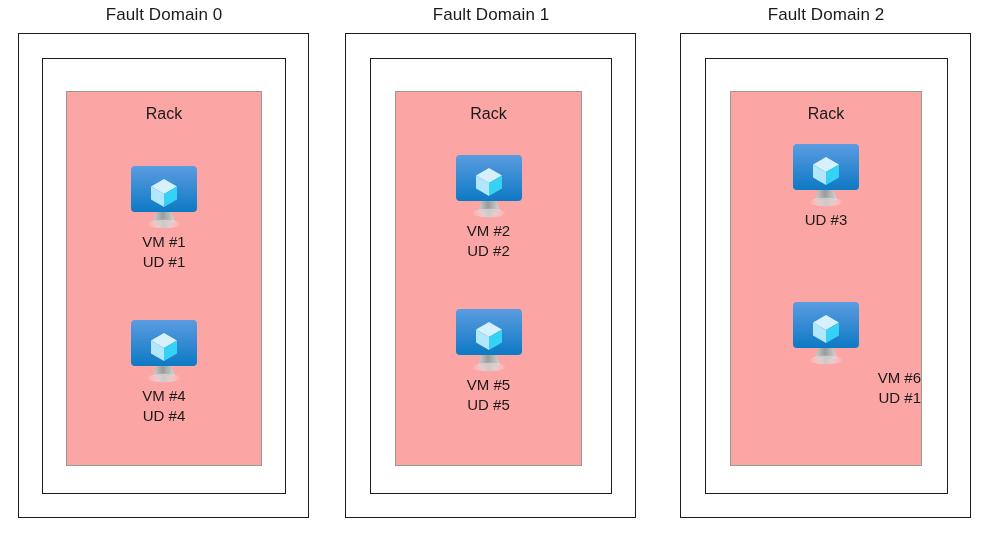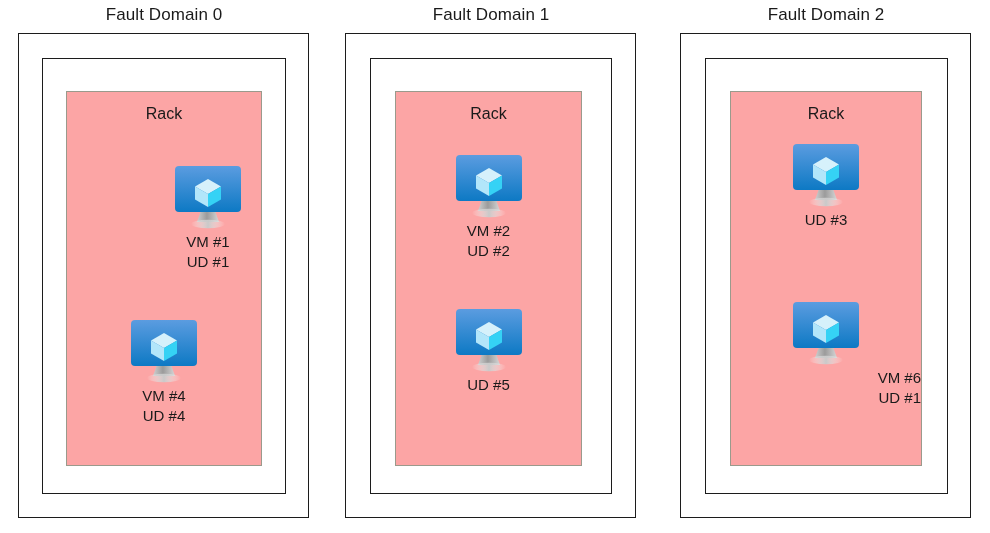--- a/index.html
+++ b/index.html
@@ -98,21 +98,21 @@
   <div class="domain" style="left:18px; width:292px;">
     <div class="domain-title">Fault Domain 0</div>
 
     <div class="box-outer" style="left:0px; top:33px; width:291px; height:485px;"></div>
 
     <div class="box-middle" style="left:24px; top:58px; width:244px; height:436px;"></div>
 
     <div class="box-rack" style="left:48px; top:91px; width:196px; height:375px;">
       <div class="rack-title">Rack</div>
 
-      <div class="vm" style="top:68px;margin-left:44px;">
+      <div class="vm" style="top:68px;">
         <div class="vm-icon">
           <svg viewBox="0 0 78 72" width="78" height="72" aria-hidden="true">
             <defs>
               <linearGradient id="scr0" x1="0" y1="0" x2="0" y2="1">
                 <stop offset="0%" stop-color="#5b9ce0"></stop>
                 <stop offset="100%" stop-color="#0d79c4"></stop>
               </linearGradient>
               <linearGradient id="std0" x1="0" y1="0" x2="1" y2="0">
                 <stop offset="0%" stop-color="#cfcfcf"></stop>
                 <stop offset="45%" stop-color="#9b9b9b"></stop>
@@ -182,20 +182,21 @@
         <div class="vm-icon">
           <svg viewBox="0 0 78 72" width="78" height="72" aria-hidden="true">
             <path d="M33 48 h12 l5 14 h-22 z" fill="url(#std0)"></path>
             <ellipse cx="39" cy="64" rx="17" ry="4.2" fill="url(#base0)"></ellipse>
             <rect x="6" y="6" width="66" height="46" rx="4" ry="4" fill="url(#scr0)"></rect>
             <polygon points="39,19 52,26.5 39,34 26,26.5" fill="#d6f1fb"></polygon>
             <polygon points="26,26.5 39,34 39,47 26,39.5" fill="#b2e6fa"></polygon>
             <polygon points="52,26.5 39,34 39,47 52,39.5" fill="#35d2f5"></polygon>
           </svg>
         </div>
+        <div class="vm-label">VM #5</div>
         <div class="vm-label">UD #5</div>
       </div>
     </div>
   </div>
 
   <div class="domain" style="left:680px; width:292px;">
     <div class="domain-title">Fault Domain 2</div>
 
     <div class="box-outer" style="left:0px; top:33px; width:291px; height:485px;"></div>
 

